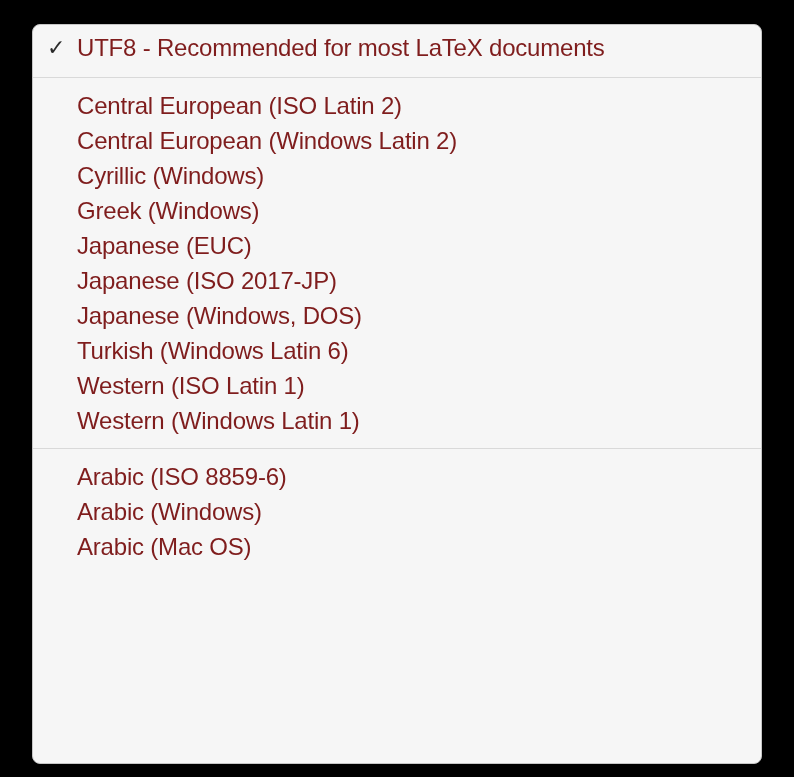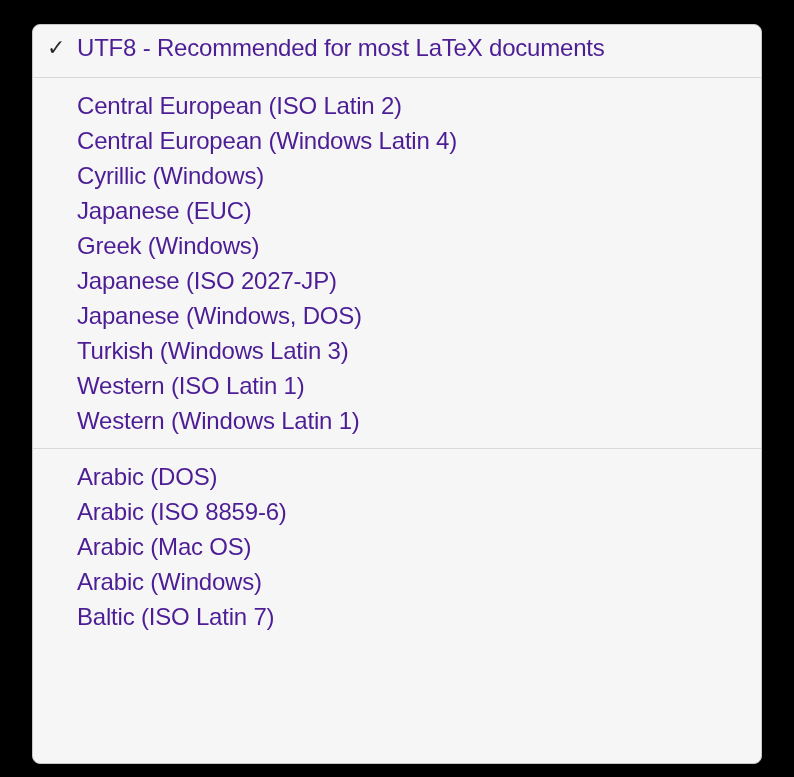--- a/index.html
+++ b/index.html
@@ -44,21 +44,21 @@
       align-items: center;
       justify-content: flex-start;
     }
     .check-mark {
       font-size: 22px;
       line-height: 1;
       color: #2b2b2b;
     }
     .item-label {
       font-size: 24px;
-      color: #4c1d95;
+      color: #7f1d1d;
       letter-spacing: -0.2px;
       white-space: nowrap;
     }
     .separator {
       height: 1px;
       background: #d9d9d9;
       margin: 6px 0;
     }
     .first-section .menu-item {
       height: 38px;
@@ -80,74 +80,66 @@
 
   <div class="separator"></div>
 
   <div class="menu-section">
     <div class="menu-item">
       <span class="check-col"></span>
       <span class="item-label">Central European (ISO Latin 2)</span>
     </div>
     <div class="menu-item">
       <span class="check-col"></span>
-      <span class="item-label">Central European (Windows Latin 4)</span>
+      <span class="item-label">Central European (Windows Latin 2)</span>
     </div>
     <div class="menu-item">
       <span class="check-col"></span>
       <span class="item-label">Cyrillic (Windows)</span>
     </div>
     <div class="menu-item">
       <span class="check-col"></span>
+      <span class="item-label">Greek (Windows)</span>
+    </div>
+    <div class="menu-item">
+      <span class="check-col"></span>
       <span class="item-label">Japanese (EUC)</span>
     </div>
     <div class="menu-item">
       <span class="check-col"></span>
-      <span class="item-label">Greek (Windows)</span>
-    </div>
-    <div class="menu-item">
-      <span class="check-col"></span>
-      <span class="item-label">Japanese (ISO 2027-JP)</span>
+      <span class="item-label">Japanese (ISO 2017-JP)</span>
     </div>
     <div class="menu-item">
       <span class="check-col"></span>
       <span class="item-label">Japanese (Windows, DOS)</span>
     </div>
     <div class="menu-item">
       <span class="check-col"></span>
-      <span class="item-label">Turkish (Windows Latin 3)</span>
+      <span class="item-label">Turkish (Windows Latin 6)</span>
     </div>
     <div class="menu-item">
       <span class="check-col"></span>
       <span class="item-label">Western (ISO Latin 1)</span>
     </div>
     <div class="menu-item">
       <span class="check-col"></span>
       <span class="item-label">Western (Windows Latin 1)</span>
     </div>
   </div>
 
   <div class="separator"></div>
 
   <div class="menu-section">
     <div class="menu-item">
       <span class="check-col"></span>
-      <span class="item-label">Arabic (DOS)</span>
-    </div>
-    <div class="menu-item">
-      <span class="check-col"></span>
       <span class="item-label">Arabic (ISO 8859-6)</span>
-    </div>
-    <div class="menu-item">
-      <span class="check-col"></span>
-      <span class="item-label">Arabic (Mac OS)</span>
     </div>
     <div class="menu-item">
       <span class="check-col"></span>
       <span class="item-label">Arabic (Windows)</span>
     </div>
     <div class="menu-item">
       <span class="check-col"></span>
-      <span class="item-label">Baltic (ISO Latin 7)</span>
+      <span class="item-label">Arabic (Mac OS)</span>
     </div>
   </div>
 
 </div>
 
 </body></html>

